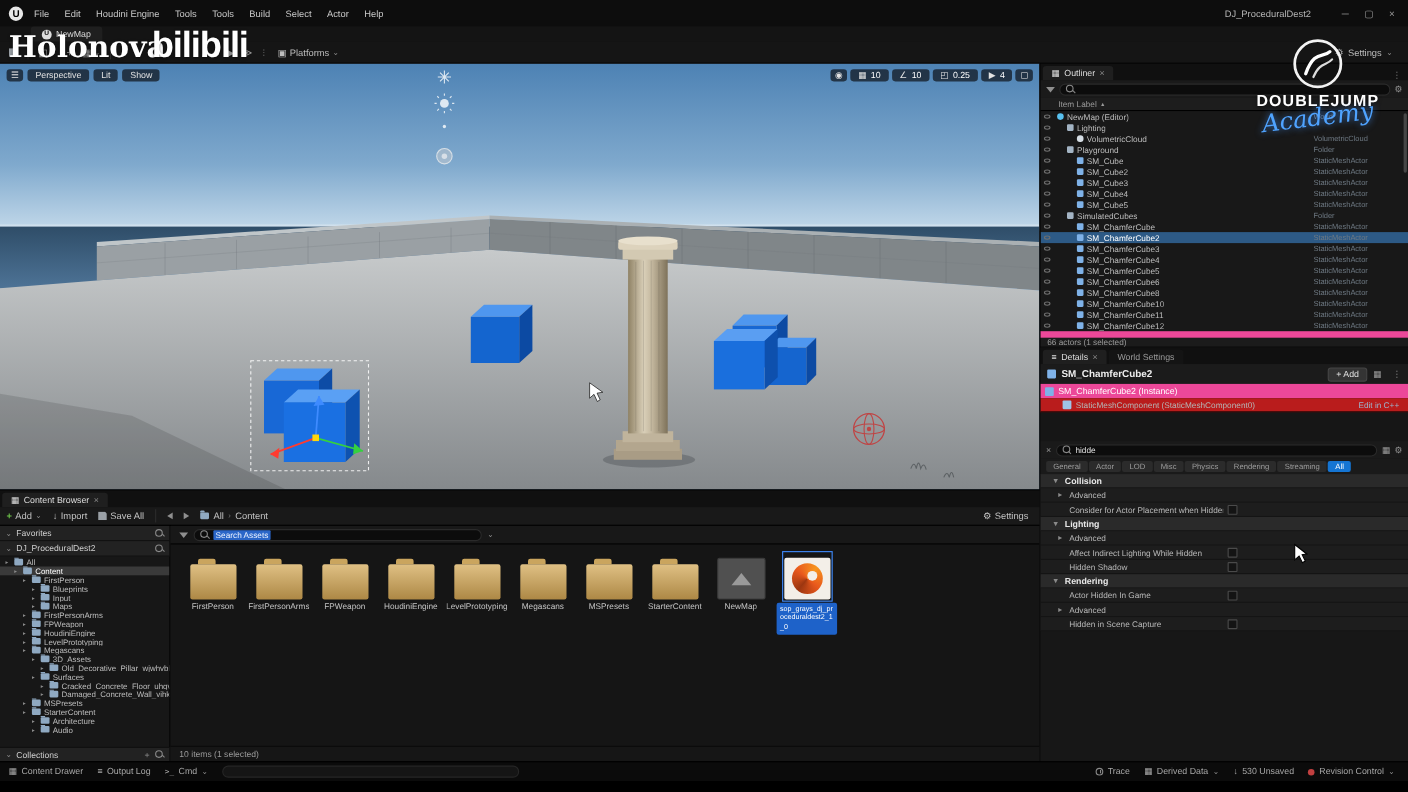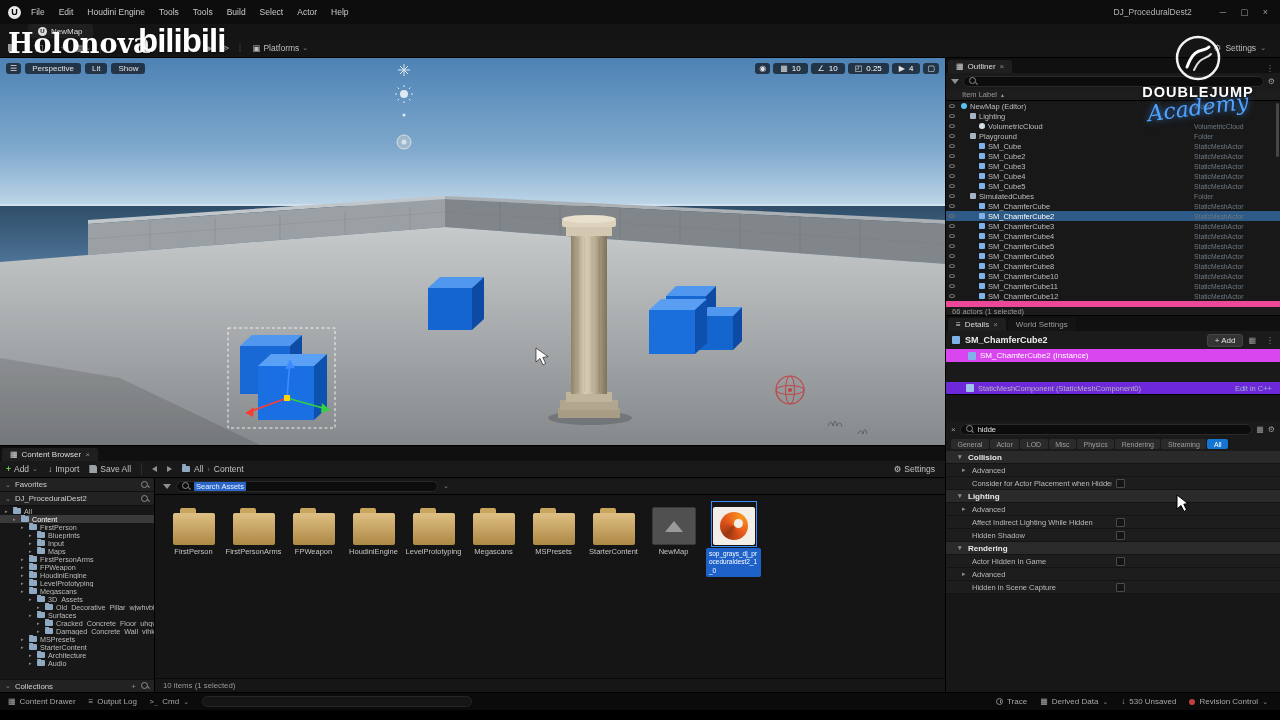--- a/index.html
+++ b/index.html
@@ -78,22 +78,22 @@
   .ol-footer{height:14px;display:flex;align-items:center;padding:0 6px;font-size:7.5px;color:#9a9a9a;background:#1b1b1b;border-top:6px solid #ec4899;}
 
   
   #details{flex:1;display:flex;flex-direction:column;background:#1a1a1a;}
   .det-head{height:18px;display:flex;align-items:center;gap:5px;padding:0 6px;background:#1b1b1b;}
   .cube-ic{width:8px;height:8px;background:#7fb2e8;border-radius:1px;flex:none;}
   .det-title{font-size:9px;font-weight:bold;color:#ededed;}
   .det-head .spacer{flex:1;}
   .add-btn{background:#343434;border:1px solid #454545;border-radius:3px;padding:1px 7px;font-size:8px;color:#e0e0e0;}
   .det-ic{font-size:8px;color:#9a9a9a;}
-  .comp1{height:13px;background:#d946ef;color:#fff;font-size:8px;display:flex;align-items:center;gap:4px;padding-left:22px;}
-  .comp2{height:13px;background:#6d28d9;color:#b5b5b5;font-size:7.5px;display:flex;align-items:center;gap:4px;padding-left:20px;border-bottom:1px solid #000;margin-top:20px;}
+  .comp1{height:13px;background:#ec4899;color:#fff;font-size:8px;display:flex;align-items:center;gap:4px;padding-left:4px;}
+  .comp2{height:13px;background:#b91c1c;color:#b5b5b5;font-size:7.5px;display:flex;align-items:center;gap:4px;padding-left:20px;border-bottom:1px solid #000;}
   .comp2 .edit-link{margin-left:auto;margin-right:8px;color:#9db4cc;}
   .det-gap{height:26px;background:#161616;}
   .det-chips{display:flex;align-items:center;padding:2px 5px;background:#1a1a1a;gap:1px;}
   .chip{padding:1.5px 6.5px;background:#2b2b2b;color:#9d9d9d;font-size:7px;border-radius:2px;}
   .chip.chip-active{background:#1575d3;color:#fff;}
   #props{background:#1a1a1a;}
   .prop-row{height:13px;display:flex;align-items:center;border-bottom:1px solid #141414;background:#1d1d1d;font-size:7.5px;color:#b9b9b9;padding-left:16px;}
   .prop-row.kind-section{background:#2a2a2a;color:#e8e8e8;font-weight:bold;font-size:8px;padding-left:12px;}
   .prop-arrow{width:10px;color:#8a8a8a;font-size:7px;flex:none;}
   .kind-section .prop-arrow::before{content:"▾";}

